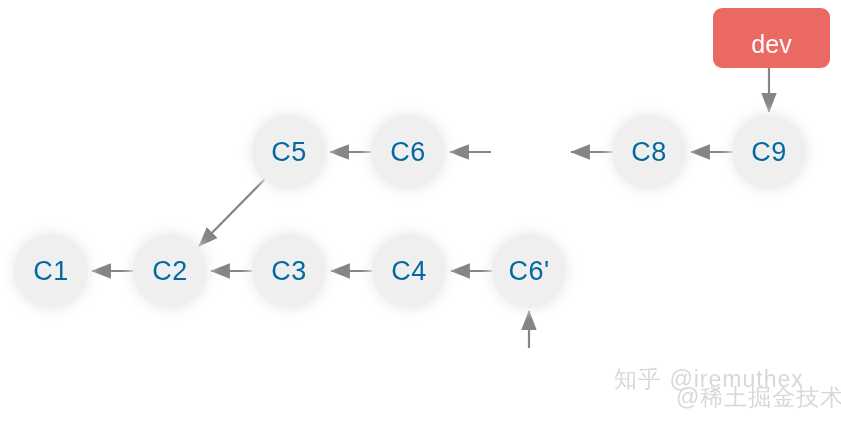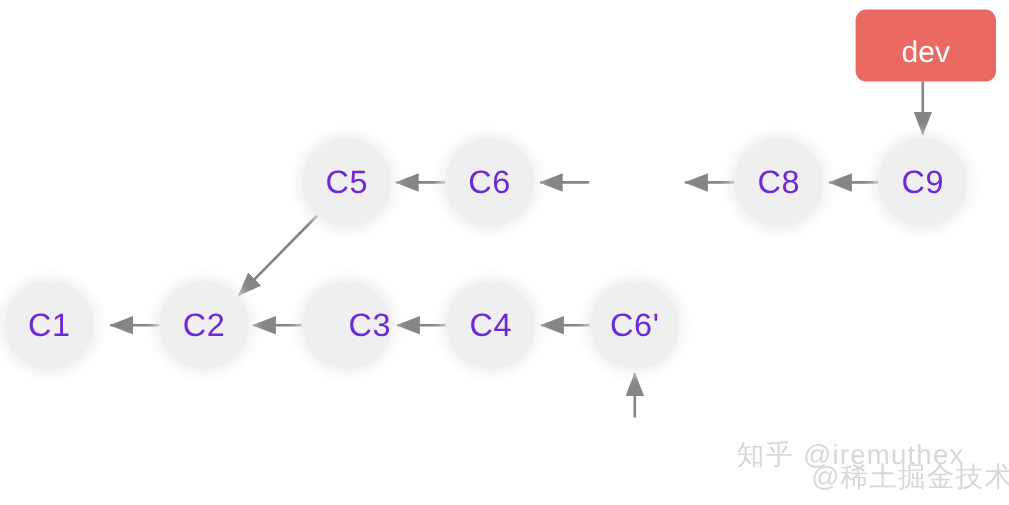--- a/index.html
+++ b/index.html
@@ -28,21 +28,21 @@
     position: absolute;
     border-radius: 50%;
     background: #efefef;
     display: flex;
     align-items: center;
     justify-content: center;
     box-shadow: 0 0 10px 4px rgba(239,239,239,0.85);
   }
   .commit-label {
     font-size: 27px;
-    color: #6d28d9;
+    color: #0369a1;
     font-family: "Liberation Sans", sans-serif;
     letter-spacing: 0.5px;
     line-height: 1;
   }
   .branch-tag {
     position: absolute;
     border-radius: 9px;
     background: #ea6a63;
     display: flex;
     align-items: center;
@@ -94,27 +94,27 @@
         <line x1="371" y1="152" x2="330" y2="152" marker-end="url(#arrowhead)" stroke-linecap="butt"></line>
         <line x1="491" y1="152" x2="450" y2="152" marker-end="url(#arrowhead)" stroke-linecap="butt"></line>
         <line x1="612" y1="152" x2="571" y2="152" marker-end="url(#arrowhead)" stroke-linecap="butt"></line>
         <line x1="732" y1="152" x2="691" y2="152" marker-end="url(#arrowhead)" stroke-linecap="butt"></line>
         <line x1="265" y1="179" x2="199" y2="246" marker-end="url(#arrowhead)" stroke-linecap="butt"></line>
         <line x1="769" y1="68" x2="769" y2="112" marker-end="url(#arrowhead)" stroke-linecap="butt"></line>
         <line x1="529" y1="348" x2="529" y2="311" marker-end="url(#arrowhead)" stroke-linecap="butt"></line>
       </g>
   </svg>
 
-  <div class="commit-node" style="left:4px; top:234px; width:74px; height:74px;align-items:center;">
+  <div class="commit-node" style="left:14px; top:234px; width:74px; height:74px;align-items:center;">
     <span class="commit-label">C1</span>
   </div>
   <div class="commit-node" style="left:133px; top:234px; width:74px; height:74px;">
     <span class="commit-label">C2</span>
   </div>
-  <div class="commit-node" style="left:252px; top:234px; width:74px; height:74px;justify-content:flex-end;">
+  <div class="commit-node" style="left:252px; top:234px; width:74px; height:74px;">
     <span class="commit-label">C3</span>
   </div>
   <div class="commit-node" style="left:372px; top:234px; width:74px; height:74px;">
     <span class="commit-label">C4</span>
   </div>
   <div class="commit-node" style="left:492px; top:234px; width:74px; height:74px;">
     <span class="commit-label">C6'</span>
   </div>
 
   <div class="commit-node" style="left:252px; top:115px; width:74px; height:74px;">

